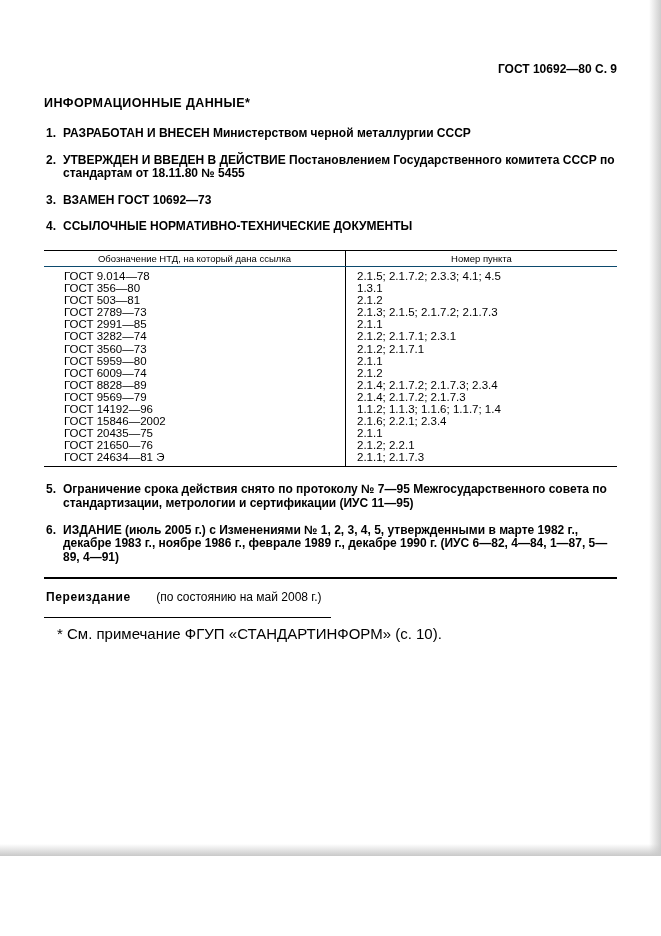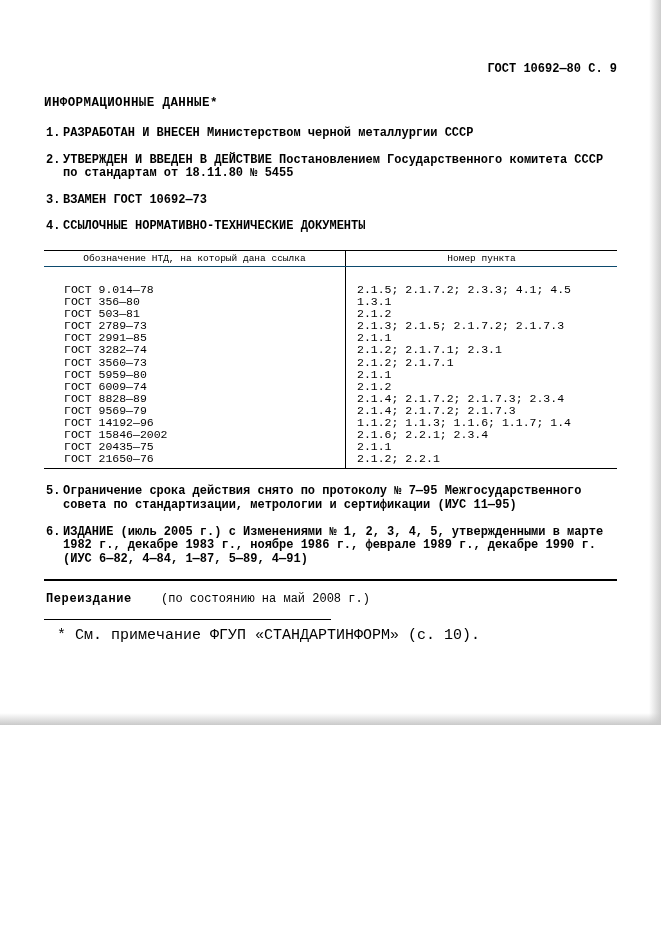--- a/index.html
+++ b/index.html
@@ -1,21 +1,21 @@
 <!DOCTYPE html>
 <html><head>
 <meta charset="utf-8">
 <style>
   html, body { margin: 0; padding: 0; background: #ffffff; }
   .page {
     position: relative;
     width: 661px;
-    height: 725px;
+    height: 856px;
     background: #ffffff;
-    font-family: Liberation Mono, monospace;
+    font-family: Liberation Sans, sans-serif;
     color: #000;
     overflow: hidden;
   }
   .edge-right {
     position: absolute; top: 0; right: 0; width: 12px; height: 100%;
     background: linear-gradient(to right, rgba(255,255,255,0), #cdcdcd);
   }
   .edge-bottom {
     position: absolute; left: 0; bottom: 0; width: 100%; height: 12px;
     background: linear-gradient(to bottom, rgba(255,255,255,0), #c9c9c9);
@@ -74,21 +74,21 @@
   }
   table.ref-table td {
     font-size: 11.5px;
     line-height: 12.1px;
     padding: 0;
     vertical-align: top;
     white-space: nowrap;
   }
   table.ref-table td:first-child { padding-left: 20px; }
   table.ref-table td:last-child { padding-left: 11px; }
-  table.ref-table tbody tr:first-child td { padding-top: 17px; }
+  table.ref-table tbody tr:first-child td { padding-top: 3px; }
   table.ref-table tbody tr:last-child td { padding-bottom: 3px; }
 
   .rule-full {
     margin-top: 10px;
     height: 2px;
     background: #000;
   }
   .reissue {
     margin-top: 11px;
     font-size: 12px;
@@ -201,20 +201,24 @@
             <td>2.1.6; 2.2.1; 2.3.4</td>
           </tr>
         <tr>
             <td>ГОСТ 20435—75</td>
             <td>2.1.1</td>
           </tr>
         <tr>
             <td>ГОСТ 21650—76</td>
             <td>2.1.2; 2.2.1</td>
           </tr>
+        <tr>
+            <td>ГОСТ 24634—81 Э</td>
+            <td>2.1.1; 2.1.7.3</td>
+          </tr>
       </tbody>
     </table>
 
     <div class="items">
       <div class="item">
         <span class="num">5.</span>
         <span class="text">Ограничение срока действия снято по протоколу № 7—95 Межгосударственного совета по стандартизации, метрологии и сертификации (ИУС 11—95)</span>
       </div>
       <div class="item">
         <span class="num">6.</span>

